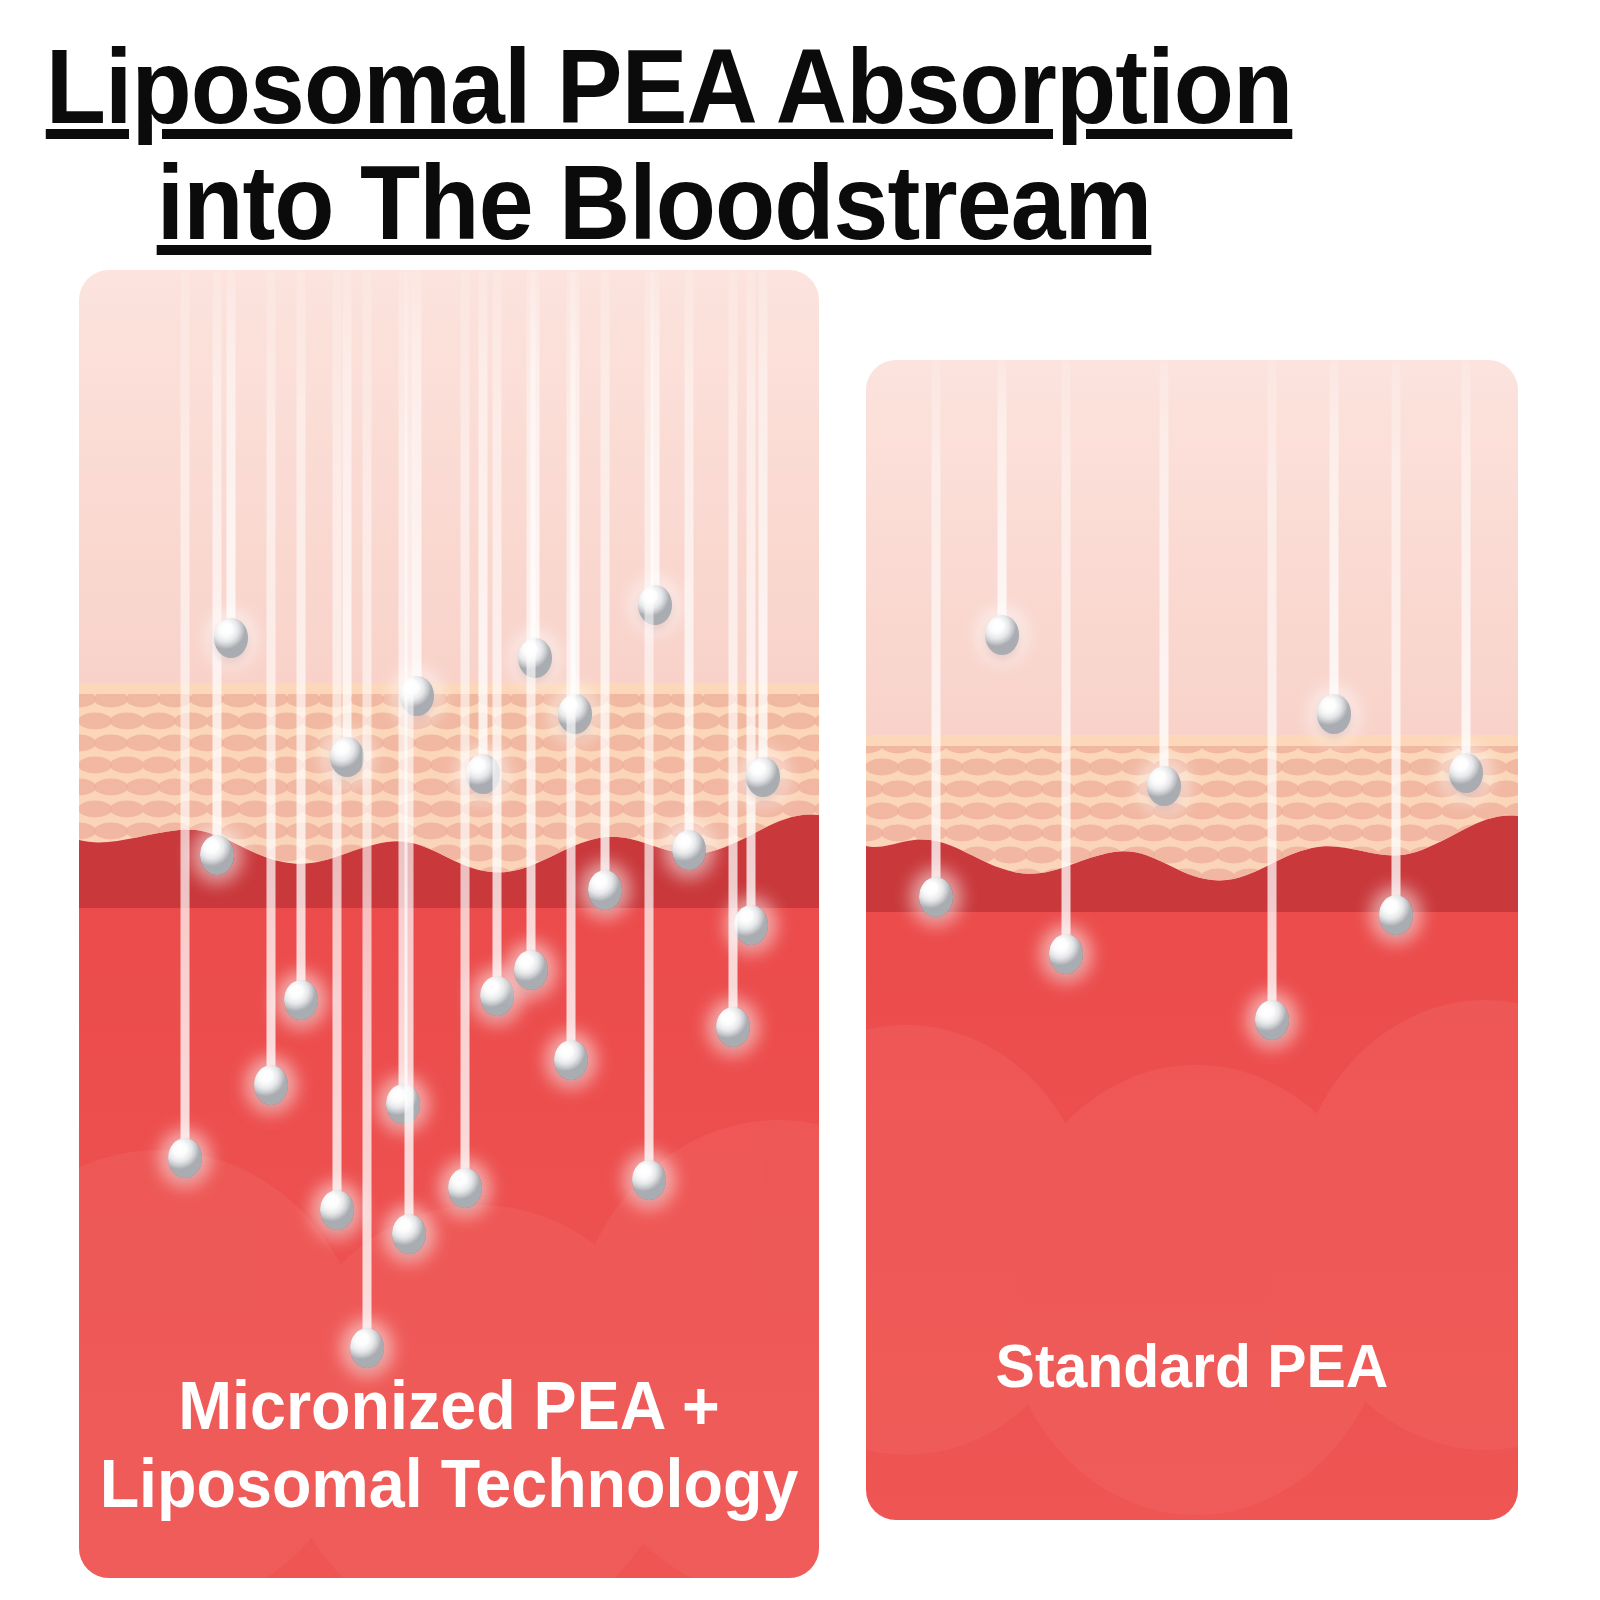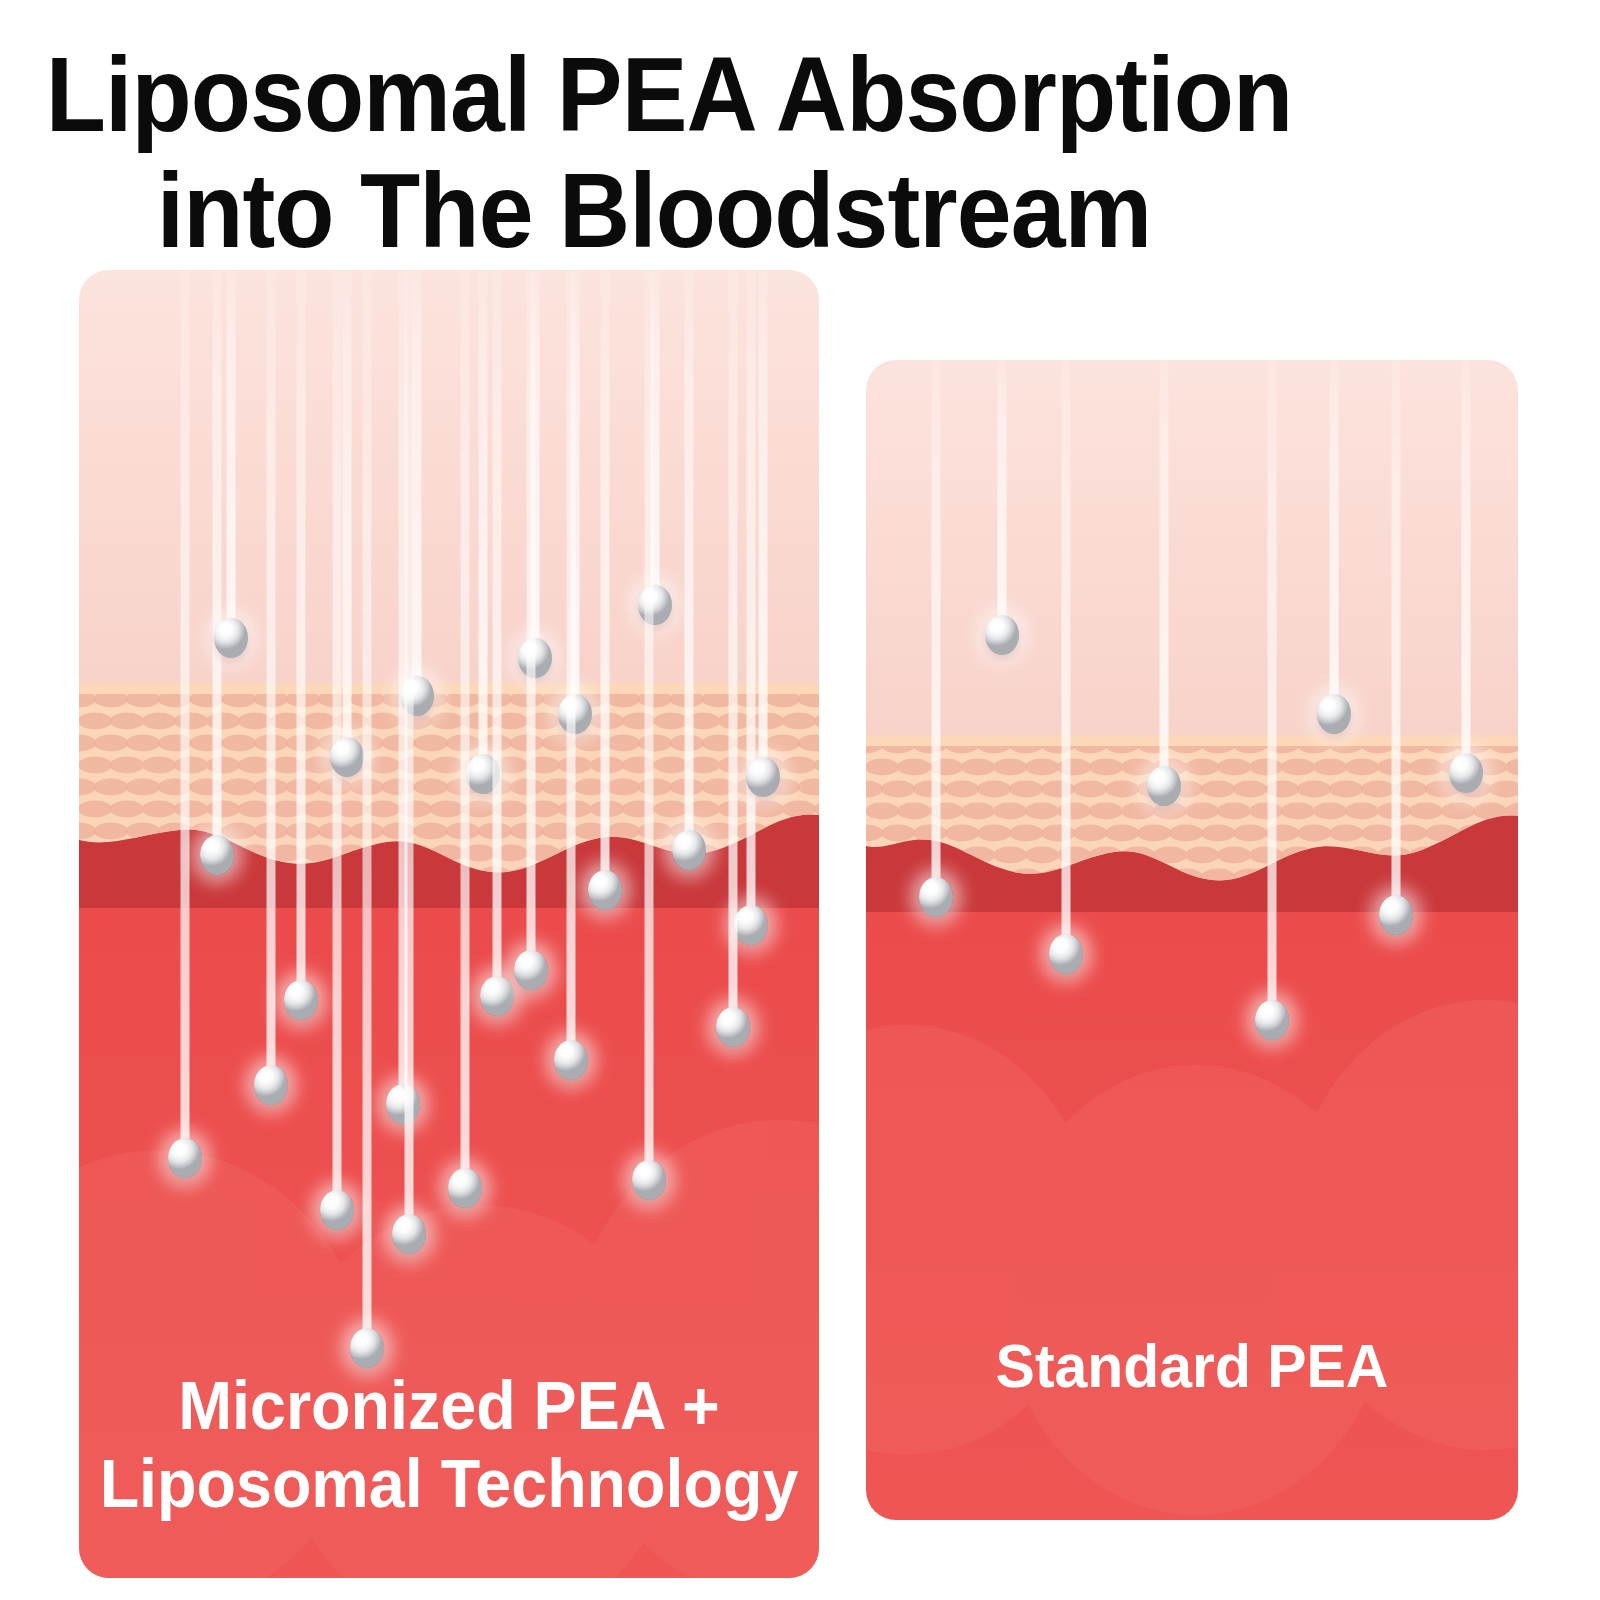--- a/index.html
+++ b/index.html
@@ -20,24 +20,25 @@
     left: 0; top: 0;
     width: 1600px;
     height: 1600px;
     background: #ffffff;
   }
 
   
   #title-block {
     position: absolute;
     left: 0;
-    top: 36px;
+    top: 28px;
     width: 1308px;
     text-align: center;
     color: #0b0b0b;
+    text-decoration: underline;
   }
   #title-block .title-line {
     display: block;
     font-family: "Liberation Sans Narrow", "Liberation Sans", sans-serif;
     font-weight: bold;
     font-size: 106px;
     line-height: 116px;
     letter-spacing: -1px;
     transform: scaleX(0.93);
     white-space: nowrap;

